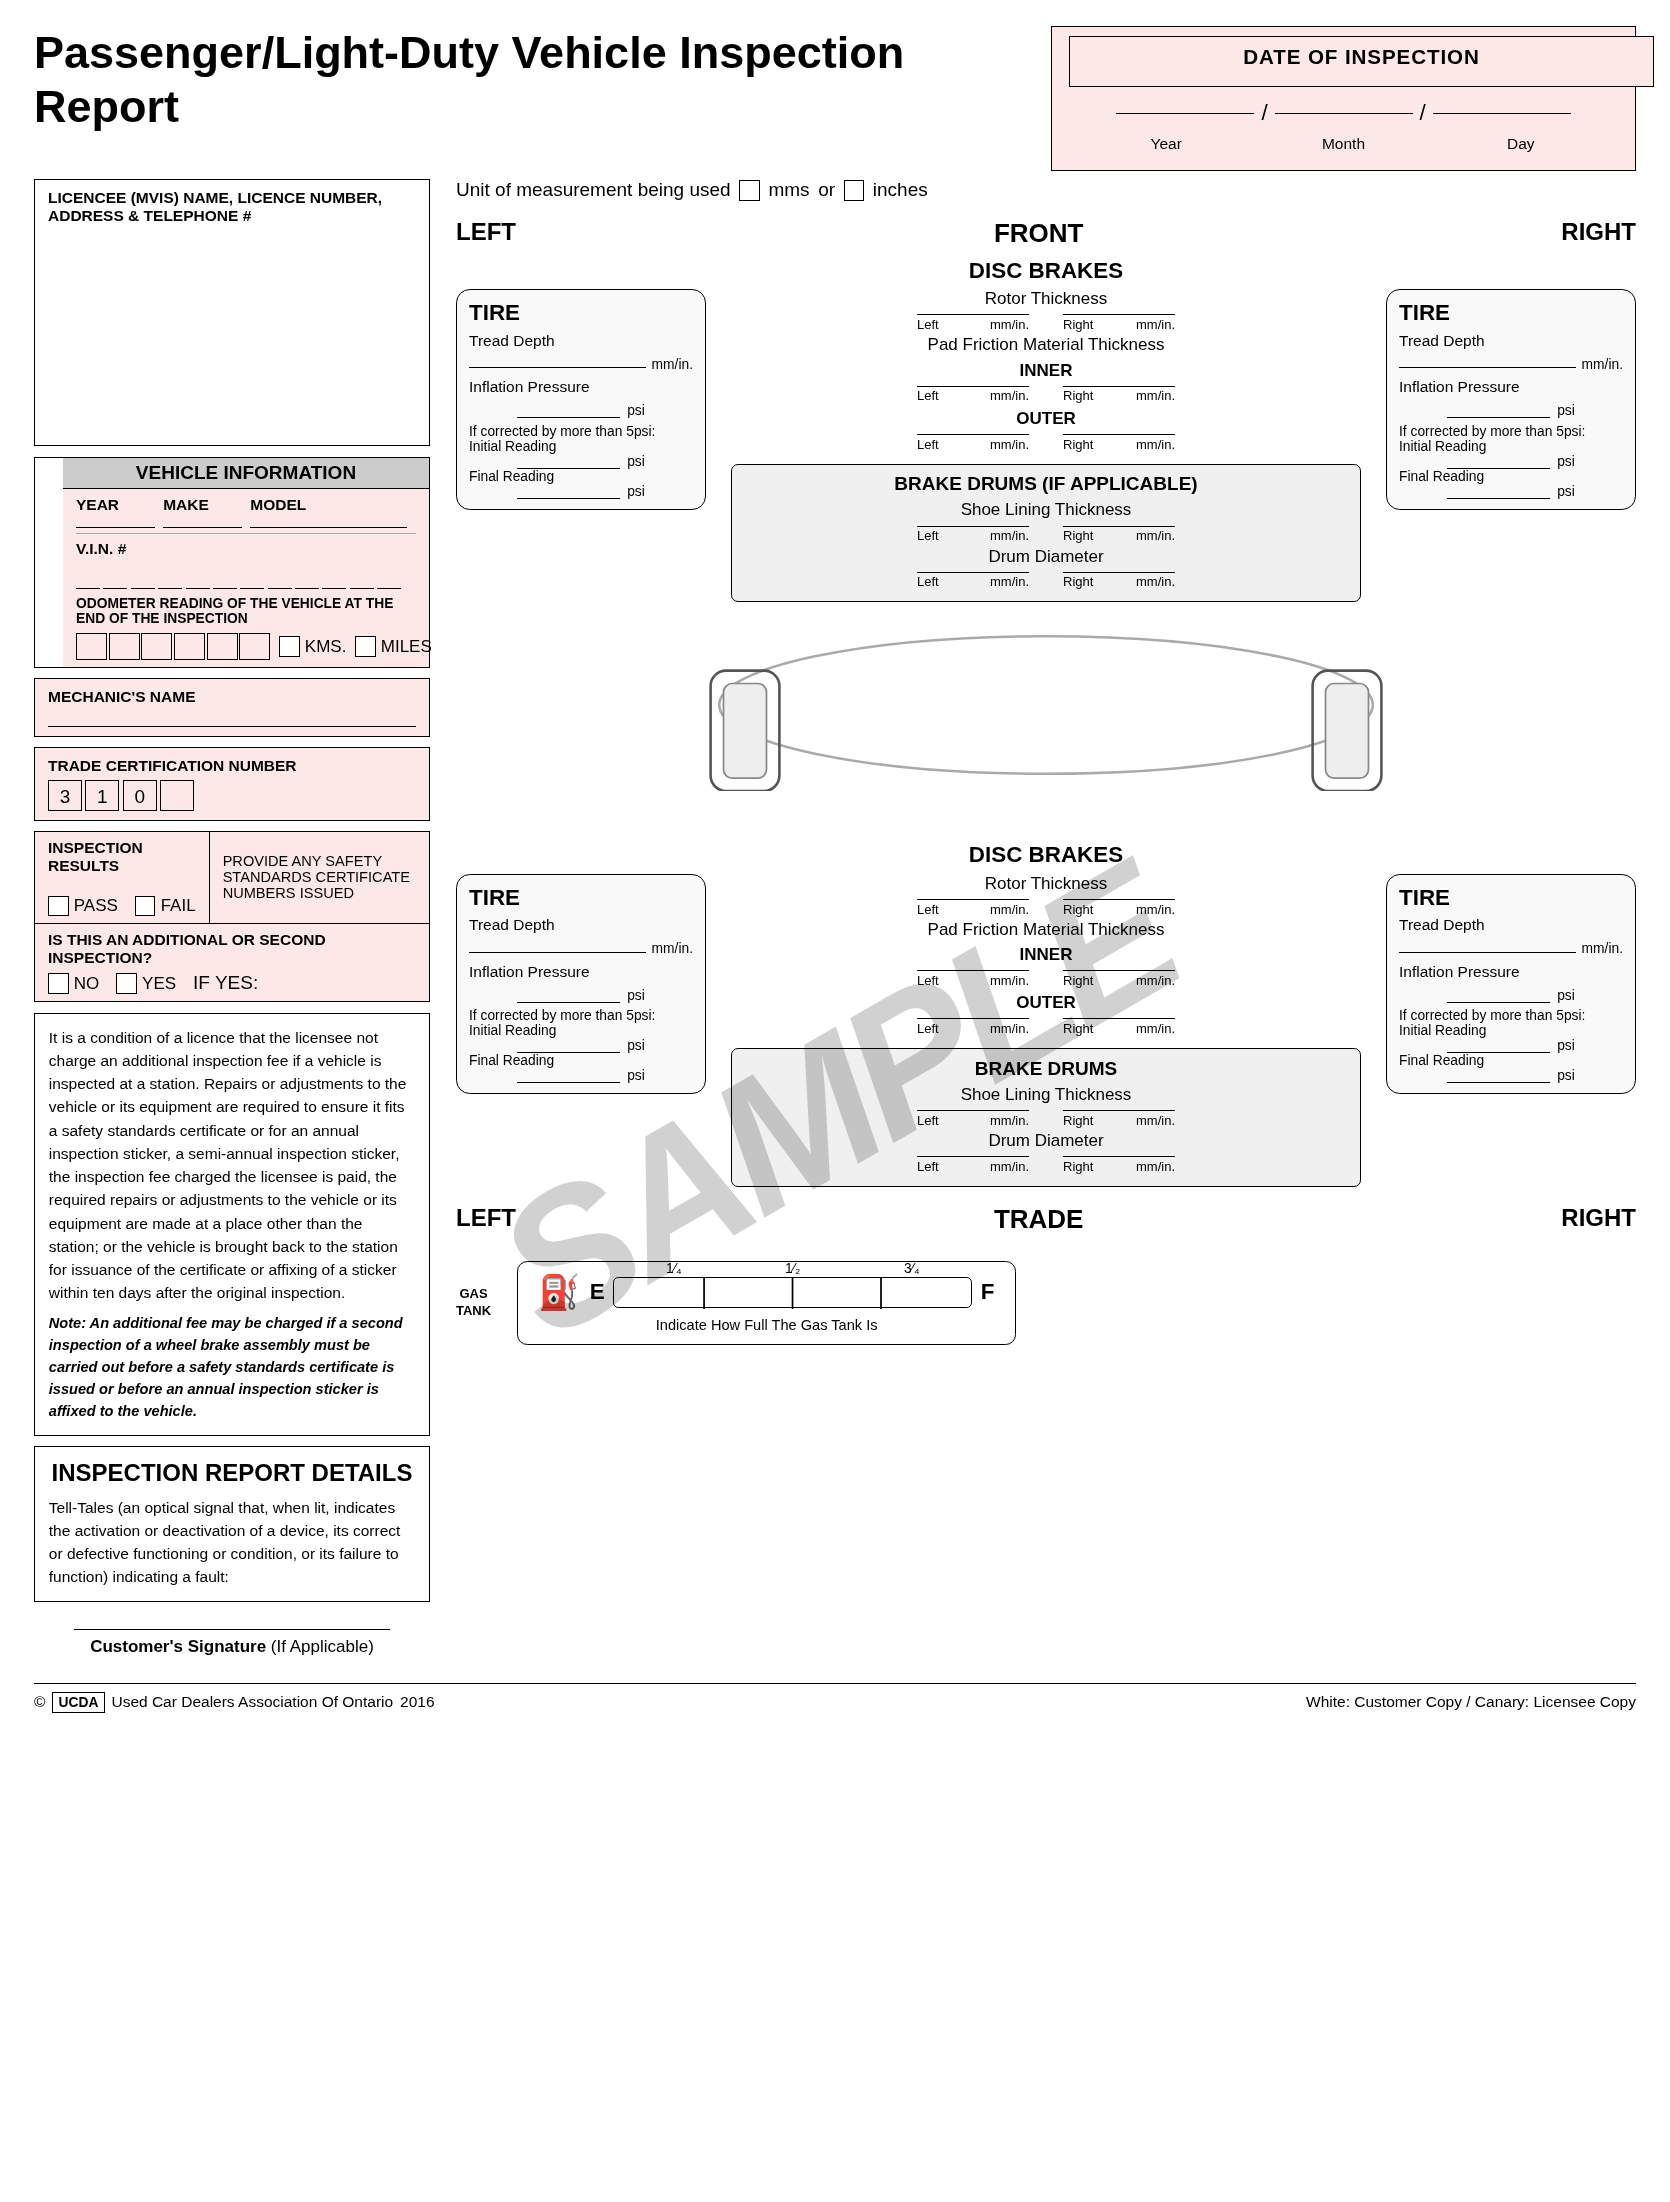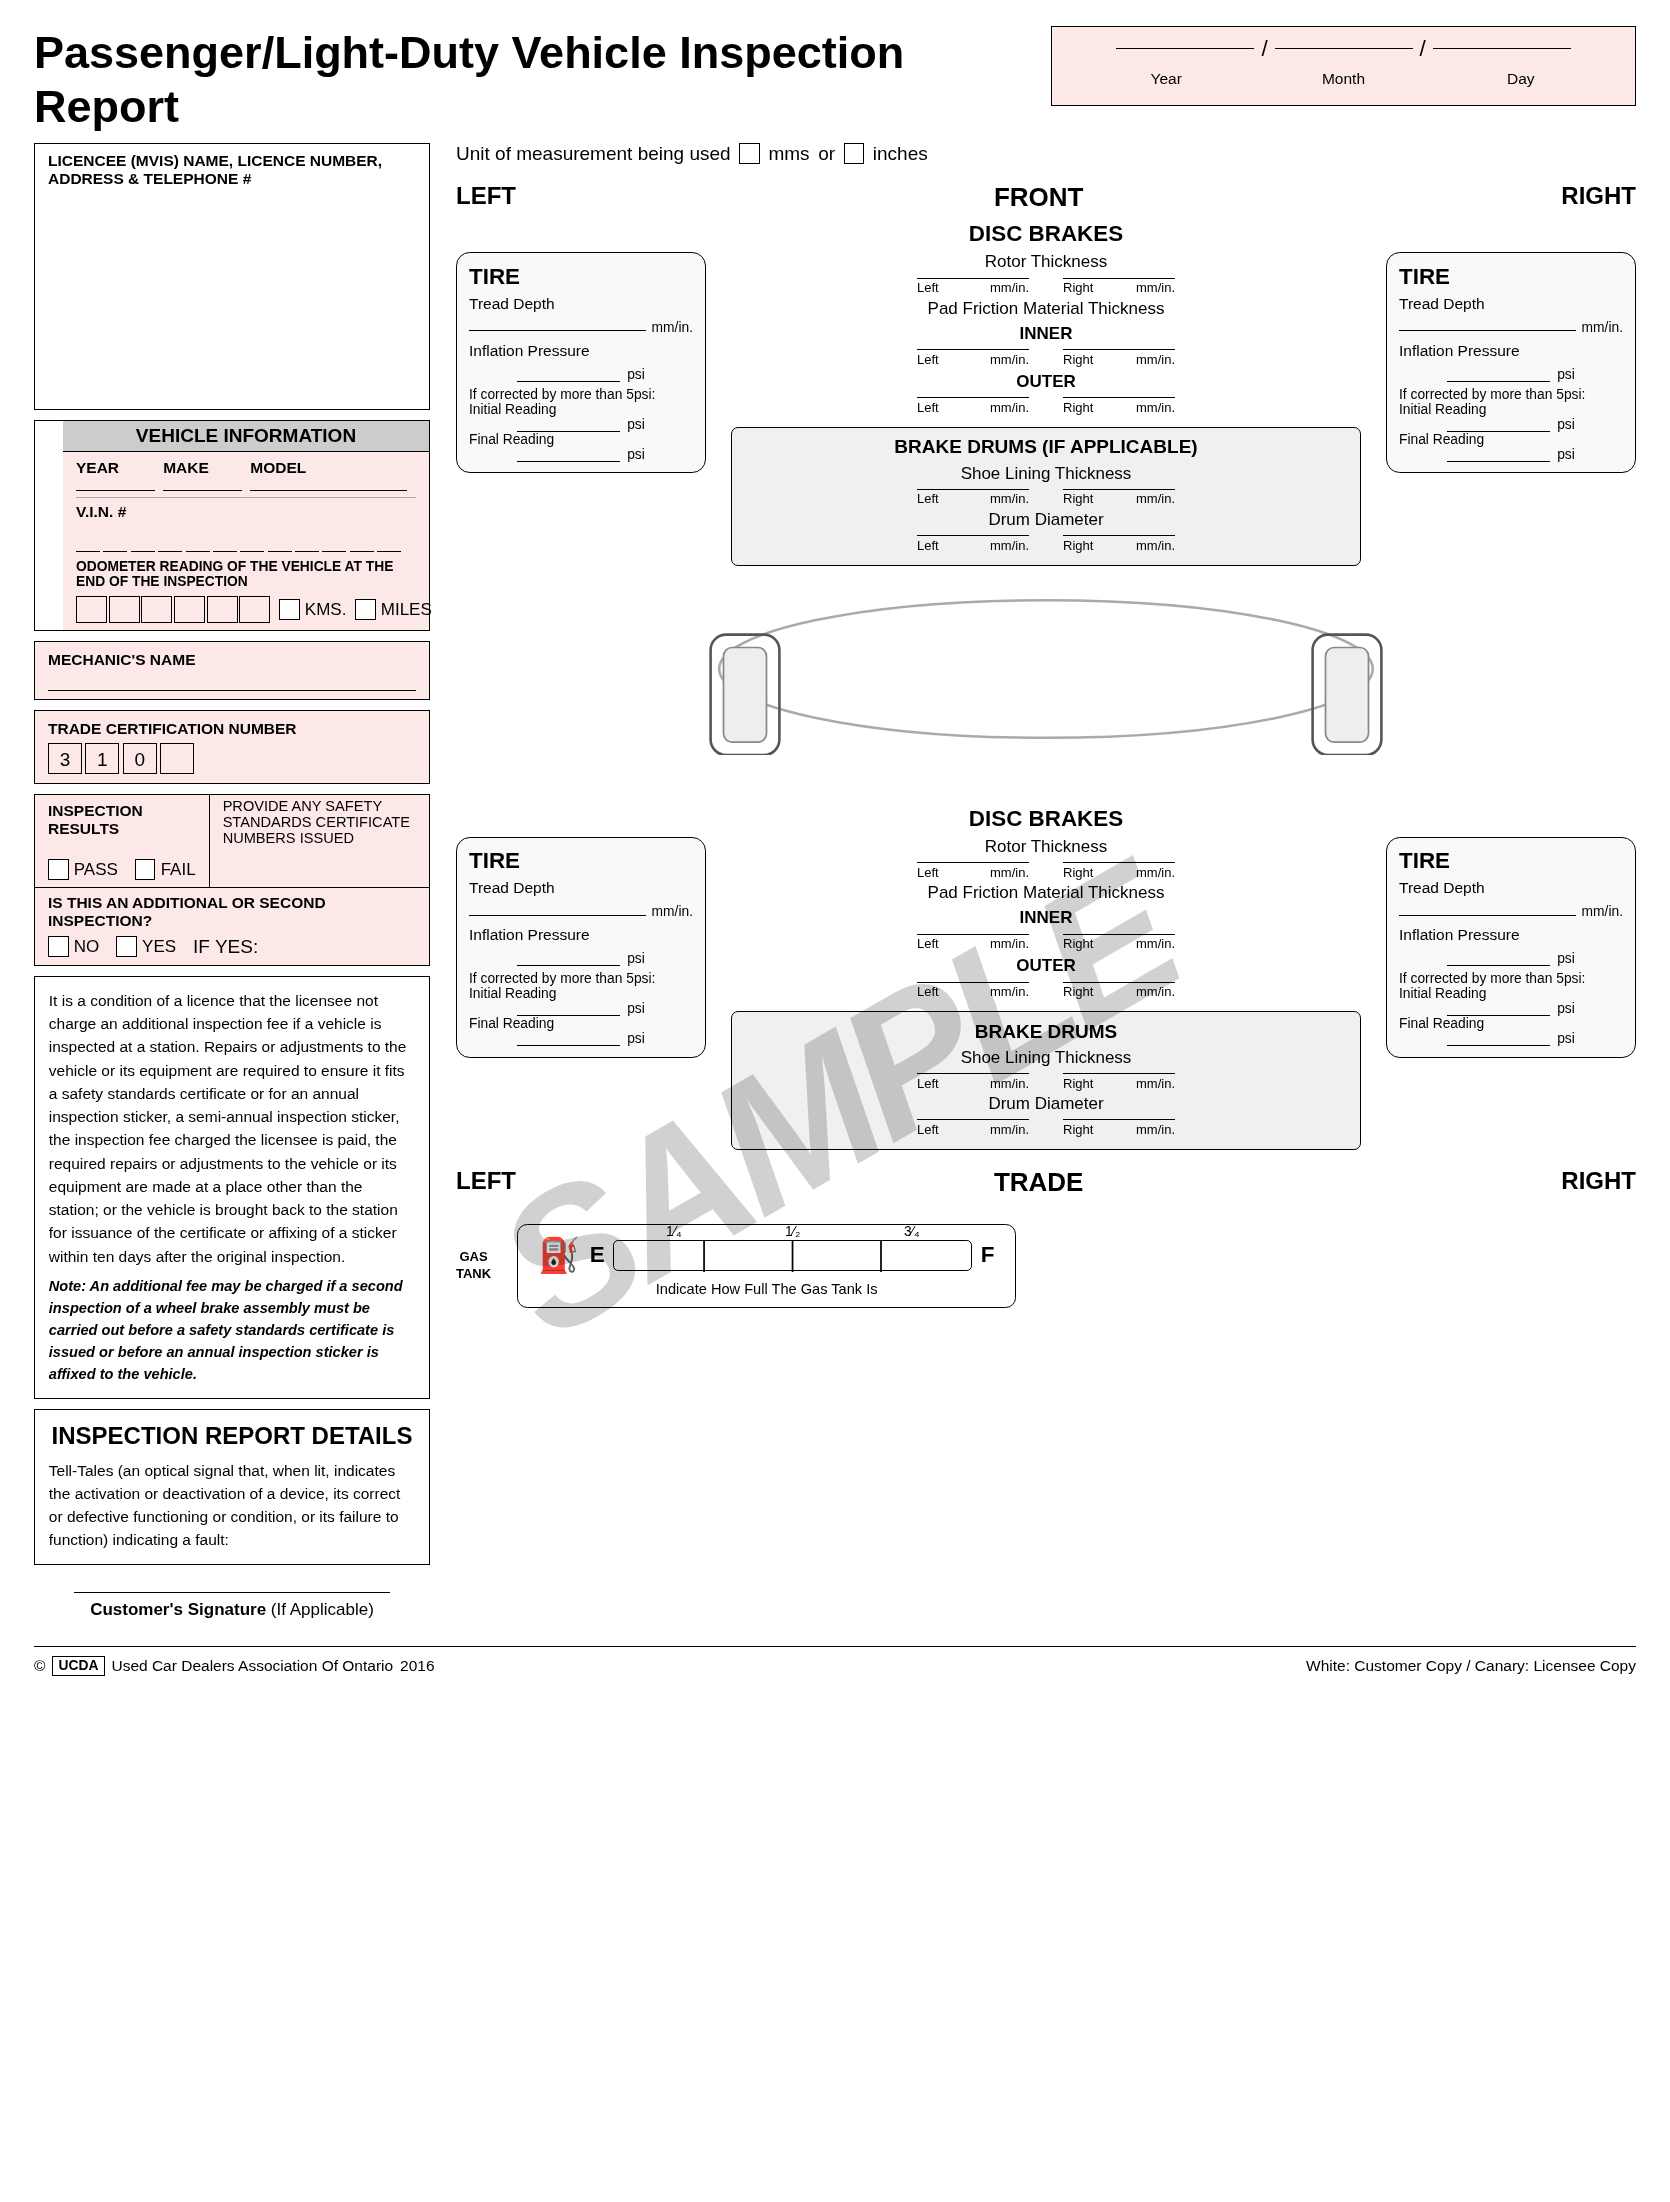--- a/index.html
+++ b/index.html
@@ -224,21 +224,21 @@
     .insp-results-top {
       display: flex;
       border-bottom: 1.3px solid #000;
     }
     .insp-results-left {
       padding: 6.9px 13px;
       border-right: 1.3px solid #000;
       flex: 1;
     }
     .insp-results-right {
-      padding: 3px 13px;
+      padding: 21px 13px;
       flex: 2;
       font-size: 14.6px;
     }
     .insp-results-label {
       font-size: 15.5px;
       font-weight: bold;
       margin-bottom: 21px;
     }
     .pass-fail-row {
       display: flex;
@@ -542,20 +542,21 @@
 </head>
 <body>
 
 <div class="page">
 
   <div class="top-row">
     <div>
       <span class="report-title">Passenger/Light-Duty Vehicle Inspection Report</span>
     </div>
     <div class="date-inspection-box">
+      <div class="date-inspection-box header-label">DATE OF INSPECTION</div>
       <div class="date-fields">
         <span class="date-line"></span>
         <span>/</span>
         <span class="date-line"></span>
         <span>/</span>
         <span class="date-line"></span>
       </div>
       <div class="date-labels">
         <span class="date-label">Year</span>
         <span class="date-label">Month</span>

